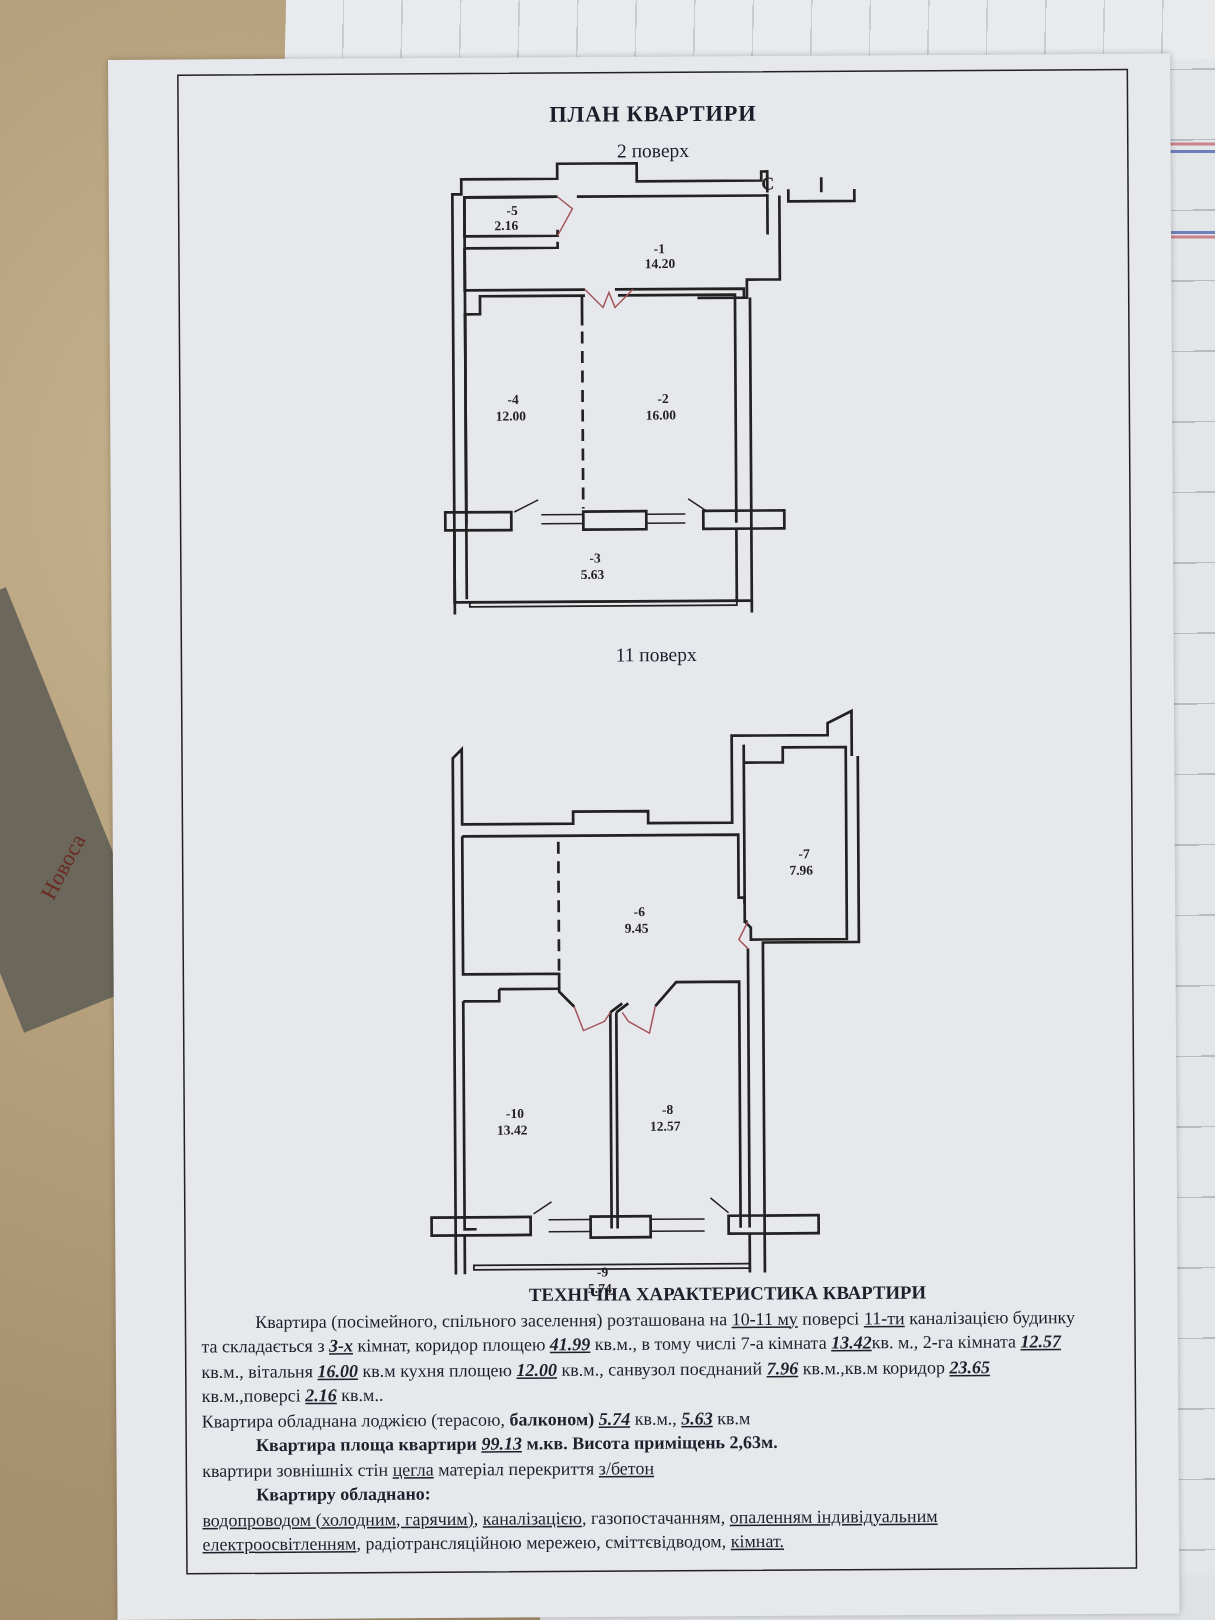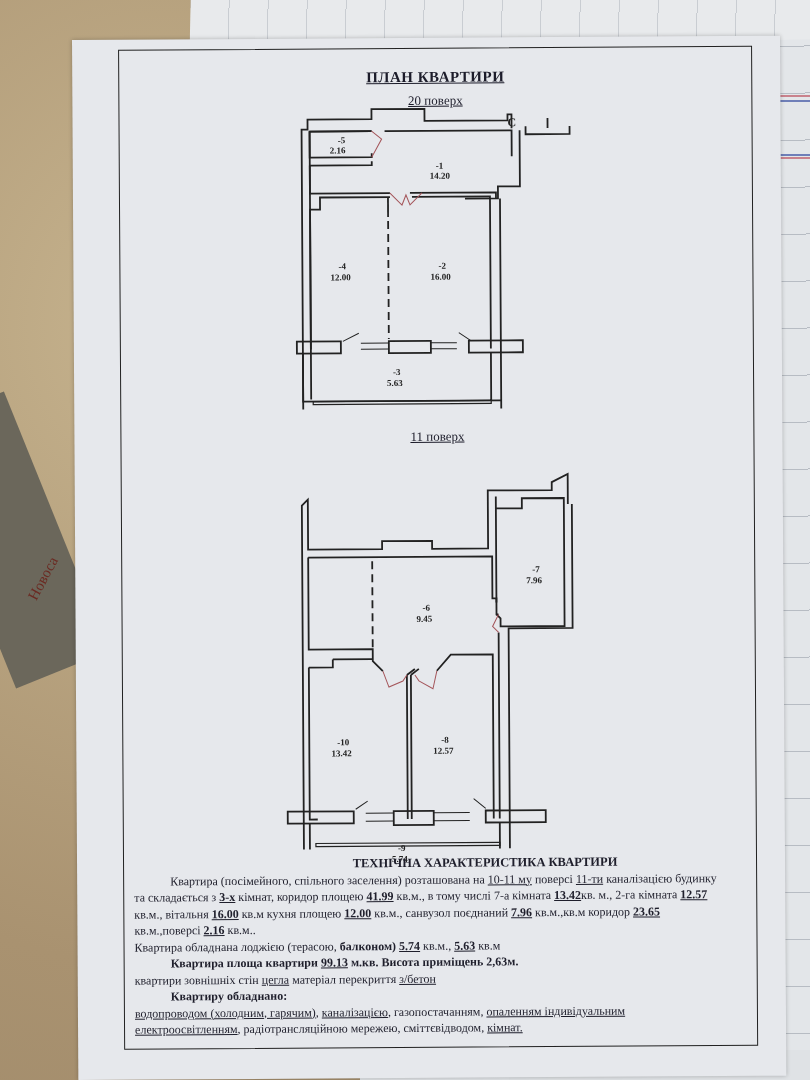--- a/index.html
+++ b/index.html
@@ -21,51 +21,51 @@
   .bottom-sheet{position:absolute;left:360px;top:1050px;width:460px;height:40px;background:#dfe2e5;}
 
   .page{position:absolute;left:72px;top:40px;width:708px;height:1040px;
     background:#e6e8ec;transform:rotate(-0.35deg);transform-origin:0 0;
     box-shadow:0 0 4px rgba(0,0,0,.25);}
   .frame{position:absolute;left:46px;top:10px;width:632px;height:998px;
     border:1.6px solid #222;}
 
   .title{position:absolute;left:0;width:100%;top:20px;text-align:center;
     font-weight:bold;font-size:15px;letter-spacing:.5px;color:#1c1c2a;}
-  .title span,.sub span{text-decoration:underline;text-align:center;}
+  .title span,.sub span{text-align:center;}
   .sub{position:absolute;left:0;width:100%;text-align:center;font-size:13px;color:#1c1c2a;}
 
   svg.plan{position:absolute;overflow:visible;}
   .room-label{font-family:"Liberation Serif",serif;font-weight:bold;font-size:9px;fill:#222;}
 
   .tech{position:absolute;left:0;top:806px;width:632px;font-size:12px;color:#1f1f2c;line-height:16.5px;}
   .tech-title{text-align:center;font-weight:bold;font-size:12.5px;padding-left:90px;}
   .tech p{margin:0;padding:0 10px;}
-  .u{text-decoration:underline;font-weight:bold;}
+  .u{text-decoration:underline;font-weight:bold;font-style:italic;}
   .un{text-decoration:underline;}
   .b{font-weight:bold;}
   .ind{padding-left:46px !important;}
 </style>
 </head>
 <body>
 
 <div class="table-bg"></div>
 <div class="bg-sheet top"></div>
 <div class="bg-sheet right"></div>
 <div class="redline" style="left:760px;top:95px;width:60px;height:60px;"></div>
 <div class="blueline" style="left:765px;top:100px;width:52px;height:52px;"></div>
 <div class="brochure"></div>
 <div class="brochure-text">Новоса</div>
 <div class="bottom-sheet"></div>
 
 <div class="page">
   <div class="frame">
 
     <div class="title"><span>ПЛАН КВАРТИРИ</span></div>
-    <div class="sub" style="top:44px;"><span>20 поверх</span></div>
+    <div class="sub" style="top:44px;"><span>2 поверх</span></div>
 
     <svg class="plan" style="left:170px;top:60px;" width="300" height="300" viewBox="0 0 300 300">
       <g fill="none" stroke="#222" stroke-width="1.8">
 
         <path d="M12 300 L12 20 L18 20 L18 10 L82 10 L82 0 L135 0 L135 12 L218 12 L218 6 L222 6 L222 20"></path>
         <path d="M20 290 L20 22 L82 22"></path>
 
         <path d="M20 22 L82 22 M20 22 L20 48 L82 48 L82 44"></path>
 
         <path d="M20 56 L82 56 L82 52 M95 22 L222 22 L222 48 M230 22 L230 78 L208 78 L208 90 L175 90"></path>

